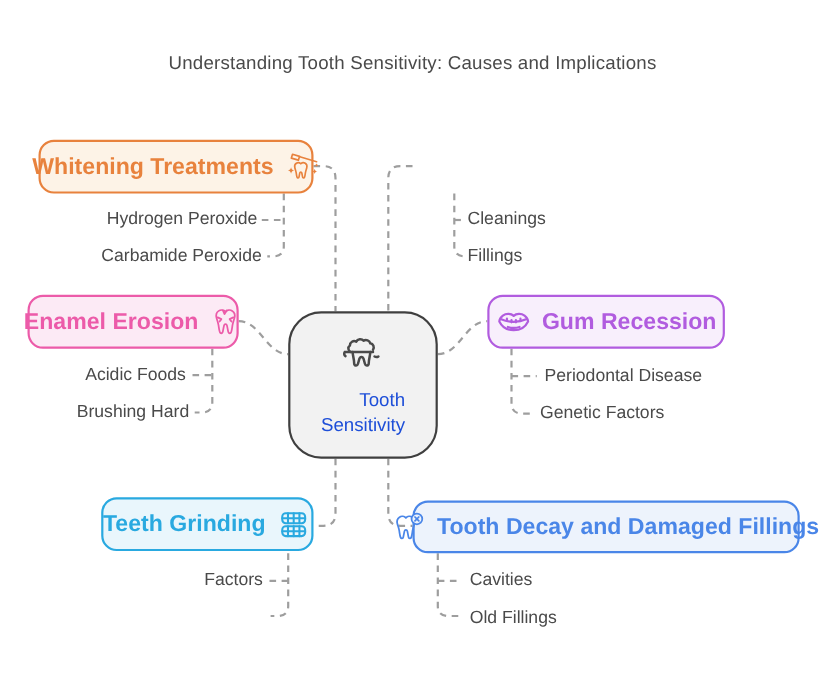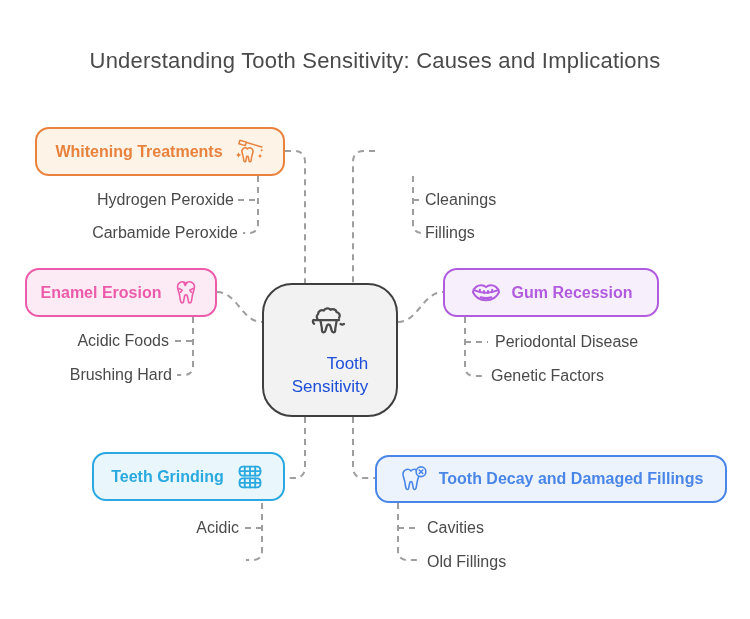--- a/index.html
+++ b/index.html
@@ -1,32 +1,32 @@
 <!DOCTYPE html>
 <html><head>
 <meta charset="utf-8">
 <style>
   html,body{margin:0;padding:0;background:#fff;}
   .canvas{position:relative;width:750px;height:619px;background:#ffffff;overflow:hidden;
           font-family:"Liberation Sans", sans-serif;}
   .connectors{position:absolute;left:0;top:0;width:750px;height:619px;pointer-events:none;}
   .connectors path{fill:none;stroke-width:2;stroke-dasharray:6 5;}
   .title{position:absolute;left:0;top:48px;width:750px;margin:0;text-align:center;
-         font-size:22px;font-weight:400;color:#4a4a4a;letter-spacing:.2px;}
+         font-size:17px;font-weight:400;color:#4a4a4a;letter-spacing:.2px;}
   
   .center-node{position:absolute;left:262px;top:283px;width:136px;height:134px;box-sizing:border-box;
                border:2px solid #3f3f3f;background:#f2f2f2;border-radius:30px;
                display:flex;flex-direction:column;align-items:center;justify-content:center;gap:8px;
                color:#4a4a4a;}
   .center-label{font-size:17px;line-height:23px;text-align:right;color:#1d4ed8;}
   .center-icon svg{display:block;}
   
   .branch{position:absolute;box-sizing:border-box;display:flex;align-items:center;justify-content:center;
           gap:10px;border:2px solid var(--accent,#999);background:var(--bg,#eee);color:var(--accent,#333);
-          border-radius:14px;font-size:16px;font-weight:bold;white-space:nowrap;}
+          border-radius:14px;font-size:21px;font-weight:bold;white-space:nowrap;}
   .branch .node-icon{display:flex;align-items:center;}
   .branch .node-icon svg{display:block;stroke:currentColor;fill:none;}
   .pos-whitening{left:35px;top:127px;width:250px;height:49px;}
   .pos-postdental{left:375px;top:127px;width:261px;height:49px;}
   .pos-enamel{left:25px;top:268px;width:192px;height:49px;}
   .pos-gum{left:443px;top:268px;width:216px;height:49px;}
   .pos-grinding{left:92px;top:452px;width:193px;height:49px;}
   .pos-decay{left:375px;top:455px;width:352px;height:48px;}
   
   .child{position:absolute;font-size:16px;line-height:20px;color:#4a4a4a;white-space:nowrap;}
@@ -168,17 +168,17 @@
   </div>
 
   <div class="child c-hp">Hydrogen Peroxide</div>
   <div class="child c-cp">Carbamide Peroxide</div>
   <div class="child c-cl">Cleanings</div>
   <div class="child c-fi">Fillings</div>
   <div class="child c-af">Acidic Foods</div>
   <div class="child c-bh">Brushing Hard</div>
   <div class="child c-gf">Genetic Factors</div>
   <div class="child c-pd">Periodontal Disease</div>
-  <div class="child c-st">Acidic</div>
+  <div class="child c-st">Factors</div>
   <div class="child c-ca">Cavities</div>
   <div class="child c-of">Old Fillings</div>
 
 </div>
 
 </body></html>

